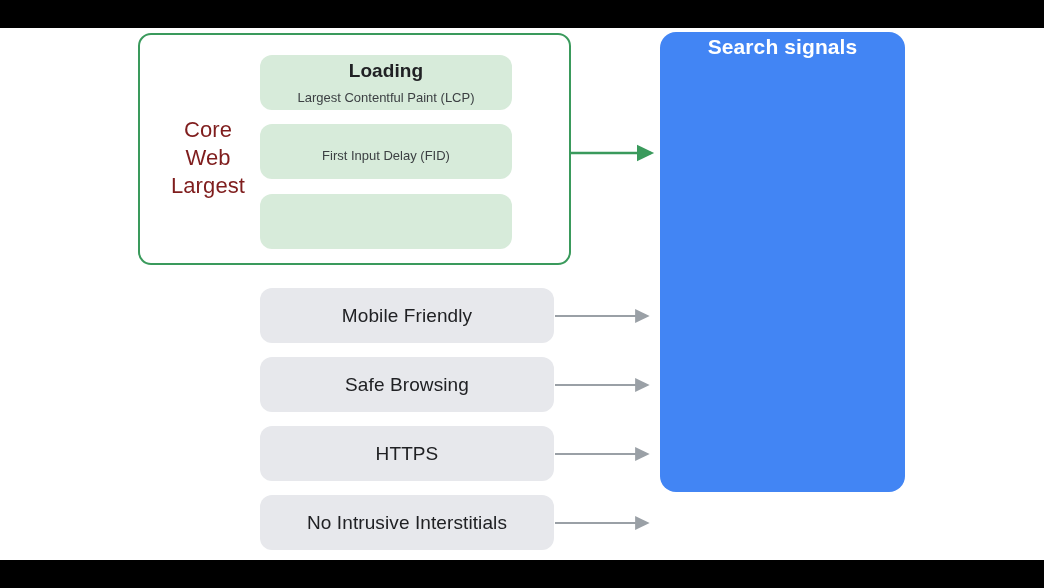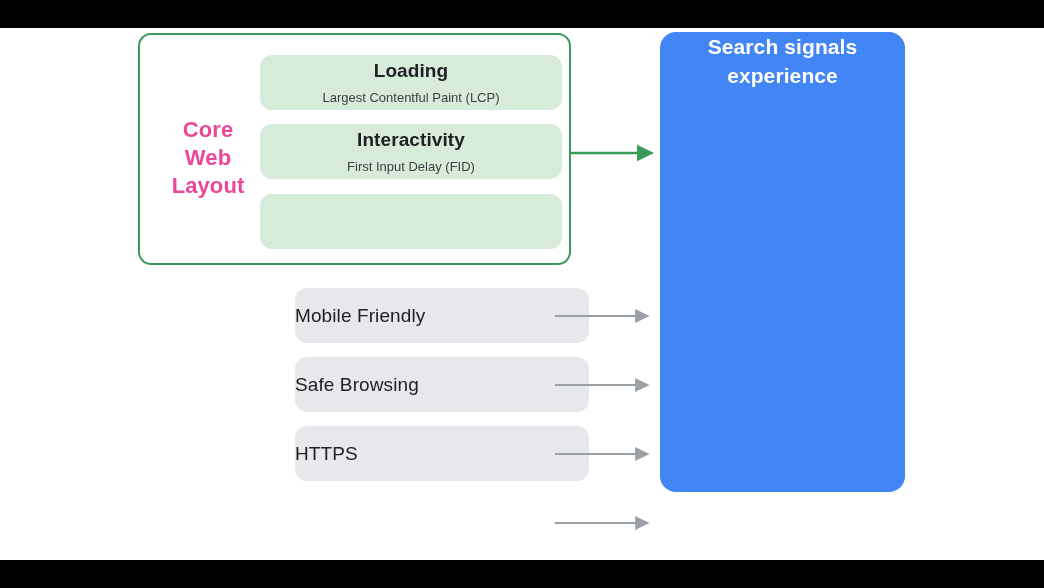--- a/index.html
+++ b/index.html
@@ -39,33 +39,33 @@
     border-radius: 13px;
     box-sizing: border-box;
     background: #ffffff;
   }
   .cwv-label {
     position: absolute;
     left: 160px;
     top: 88px;
     width: 96px;
     text-align: center;
-    color: #ec4899;
+    color: #7f1d1d;
     font-size: 22px;
-    font-weight: 700;
+    font-weight: 400;
     line-height: 28px;
     letter-spacing: 0.1px;
   }
   .cwv-label div { white-space: nowrap; }
 
   
   .metric-card {
     position: absolute;
     left: 260px;
-    width: 302px;
+    width: 252px;
     height: 55px;
     background: #d7ebda;
     border-radius: 12px;
     display: flex;
     flex-direction: column;
     align-items: center;
     justify-content: center;
   }
   .metric-title {
     color: #202124;
@@ -85,22 +85,21 @@
   
   .signal-card {
     position: absolute;
     left: 260px;
     width: 294px;
     height: 55px;
     background: #e7e8ec;
     border-radius: 12px;
     display: flex;
     align-items: center;
-    justify-content: flex-start;
-    margin-left: 35px;
+    justify-content: center;
   }
   .signal-label {
     color: #202124;
     font-size: 19px;
     font-weight: 400;
     line-height: 23px;
     letter-spacing: 0.1px;
   }
 
   
@@ -148,48 +147,50 @@
 
   <div class="bar-top"></div>
 
   <div class="stage">
 
     <div class="cwv-group"></div>
 
     <div class="cwv-label">
       <div>Core</div>
       <div>Web</div>
-      <div>Layout</div>
+      <div>Largest</div>
     </div>
 
     <div class="metric-card" style="top:27px">
       <div class="metric-title">Loading</div>
       <div class="metric-sub">Largest Contentful Paint (LCP)</div>
     </div>
 
     <div class="metric-card" style="top:96px">
-      <div class="metric-title">Interactivity</div>
       <div class="metric-sub">First Input Delay (FID)</div>
     </div>
 
     <div class="metric-card" style="top:166px">
     </div>
 
     <div class="signal-card" style="top:260px">
       <div class="signal-label">Mobile Friendly</div>
     </div>
 
     <div class="signal-card" style="top:329px">
       <div class="signal-label">Safe Browsing</div>
     </div>
 
     <div class="signal-card" style="top:398px">
       <div class="signal-label">HTTPS</div>
     </div>
 
+    <div class="signal-card" style="top:467px">
+      <div class="signal-label">No Intrusive Interstitials</div>
+    </div>
 
     <svg class="arrow-svg" style="left:565px; top:110px; width:96px; height:30px;" viewBox="0 0 96 30">
       <defs>
         <marker id="head-green" markerWidth="7" markerHeight="7" refX="5.4" refY="3.5" orient="auto">
           <path d="M0,0.3 L6.6,3.5 L0,6.7 Z" fill="#3a9a5c"></path>
         </marker>
       </defs>
       <line x1="6" y1="15" x2="86" y2="15" stroke="#3a9a5c" stroke-width="2.6" marker-end="url(#head-green)"></line>
     </svg>
 
@@ -225,21 +226,20 @@
         <marker id="head-grey-4" markerWidth="7" markerHeight="7" refX="5.4" refY="3.5" orient="auto">
           <path d="M0,0.3 L6.6,3.5 L0,6.7 Z" fill="#9aa0a6"></path>
         </marker>
       </defs>
       <line x1="3" y1="15" x2="95" y2="15" stroke="#9aa0a6" stroke-width="2.2" marker-end="url(#head-grey-4)"></line>
     </svg>
 
     <div class="outcome-panel">
       <div class="outcome-text">
         <div>Search signals</div>
-        <div>experience</div>
       </div>
     </div>
 
   </div>
 
   <div class="bar-bottom"></div>
 
 </div>
 
 </body></html>

